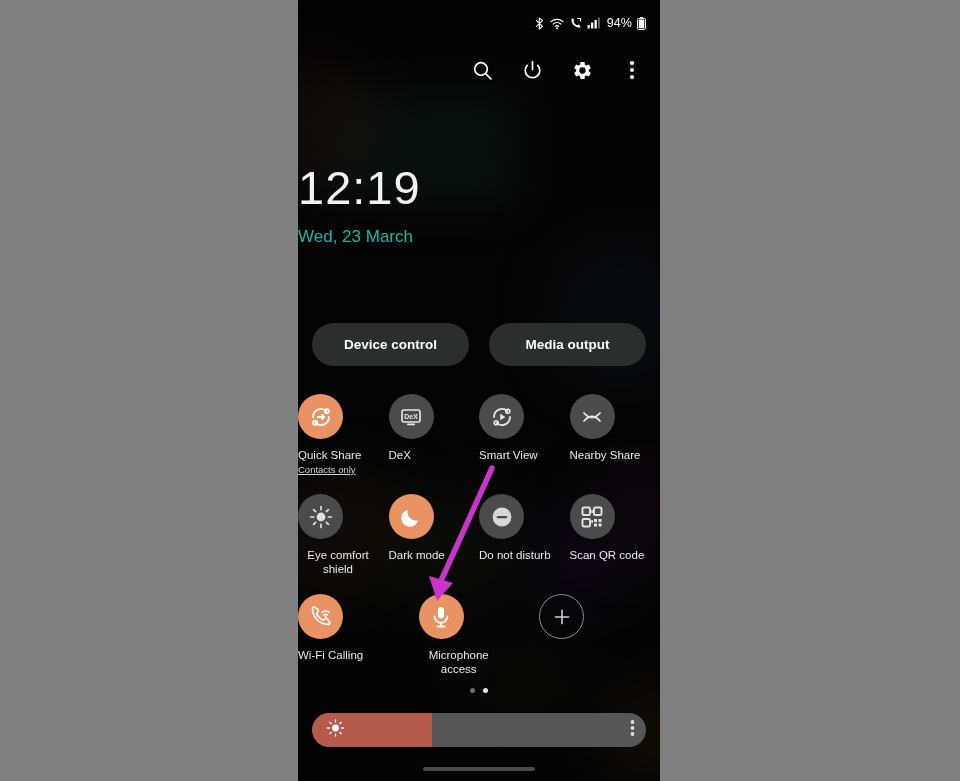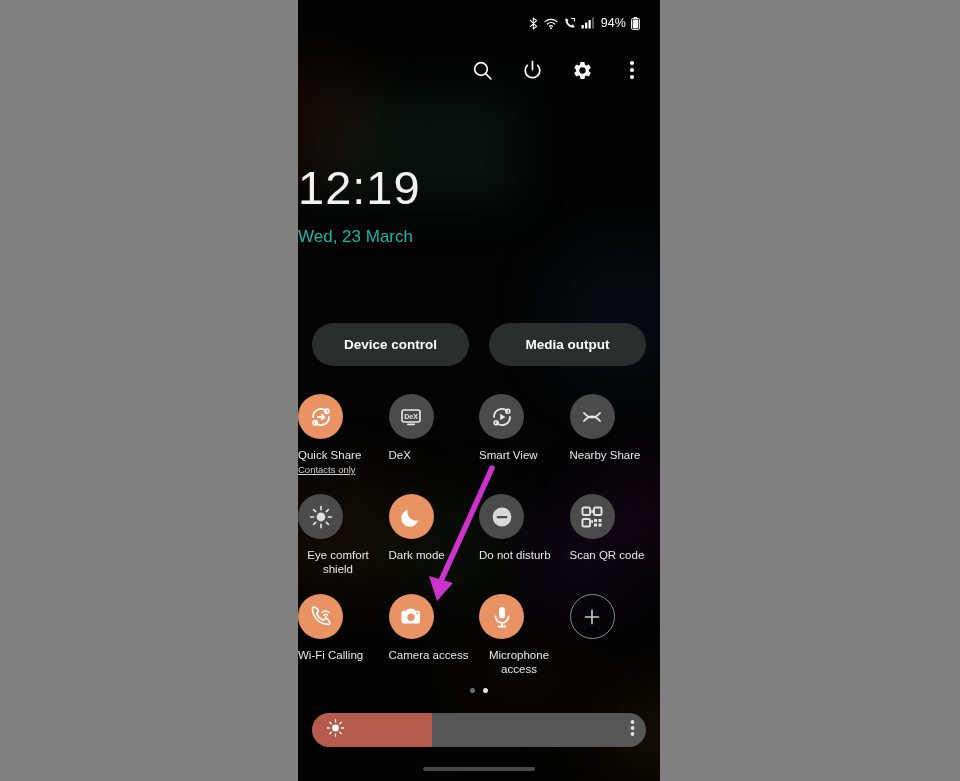--- a/index.html
+++ b/index.html
@@ -26,21 +26,21 @@
   }
   .greenish {
     position:absolute; left:20px; top:92px; width:200px; height:110px;
     background:#10231c; filter:blur(22px); opacity:.95; border-radius:8px;
   }
 
   
   .statusbar {
     position:absolute; top:0; left:0; right:0; height:46px;
     display:flex; align-items:center; justify-content:flex-end;
-    padding-right:20px; gap:5px; color:#fff;
+    padding-right:14px; gap:5px; color:#fff;
   }
   .sb-icon { display:flex; align-items:center; }
   .sb-batt { font-size:12.5px; letter-spacing:.1px; color:#fff; margin-left:2px; }
 
   
   .header {
     position:absolute; top:54px; left:0; right:0; height:32px;
     display:flex; align-items:center; justify-content:flex-end;
     padding-right:16px; gap:26px;
   }
@@ -318,30 +318,20 @@
             <svg width="26" height="26" viewBox="0 0 26 26">
               <path d="M4.5 4.6c0-1.2 1.4-2 2.5-1.2l2.6 1.9c.8.6 1 1.7.4 2.5l-1.4 2c1.4 2.9 3.6 5.1 6.5 6.5l2-1.4c.8-.6 1.9-.4 2.5.4l1.9 2.6c.8 1.1 0 2.5-1.2 2.5C11.6 20.4 4.5 13.3 4.5 4.6Z" fill="none" stroke="#fff" stroke-width="1.7" stroke-linejoin="round"></path>
               <path d="M14 8.5a5.8 5.8 0 0 1 7.2 0" fill="none" stroke="#fff" stroke-width="1.5" stroke-linecap="round"></path>
               <path d="M15.8 11a3.3 3.3 0 0 1 3.7 0" fill="none" stroke="#fff" stroke-width="1.5" stroke-linecap="round"></path>
               <circle cx="17.6" cy="13.1" r="1" fill="#fff"></circle>
             </svg>
           </div>
           <div class="cell-label">Wi-Fi Calling</div>
         </div>
 
-        <div class="cell">
-          <div class="tog on">
-            <svg width="26" height="26" viewBox="0 0 26 26">
-              <path d="M3.5 8.6a1.8 1.8 0 0 1 1.8-1.8h3l1.3-2h6.3l1.3 2h3a1.8 1.8 0 0 1 1.8 1.8v9a1.8 1.8 0 0 1-1.8 1.8H5.3a1.8 1.8 0 0 1-1.8-1.8Z" fill="#fff"></path>
-              <circle cx="13" cy="13.2" r="3.7" fill="#e99263"></circle>
-              <circle cx="19.3" cy="9.5" r="1.1" fill="#e99263"></circle>
-            </svg>
-          </div>
-          <div class="cell-label">Camera access</div>
-        </div>
 
         <div class="cell">
           <div class="tog on">
             <svg width="26" height="26" viewBox="0 0 26 26">
               <rect x="10" y="3" width="6" height="11.5" rx="3" fill="#fff"></rect>
               <path d="M6.5 12.3a6.5 6.5 0 0 0 13 0" fill="none" stroke="#fff" stroke-width="1.8" stroke-linecap="round"></path>
               <line x1="13" y1="18.8" x2="13" y2="22.5" stroke="#fff" stroke-width="1.8" stroke-linecap="round"></line>
               <line x1="9.5" y1="22.5" x2="16.5" y2="22.5" stroke="#fff" stroke-width="1.8" stroke-linecap="round"></line>
             </svg>
           </div>

